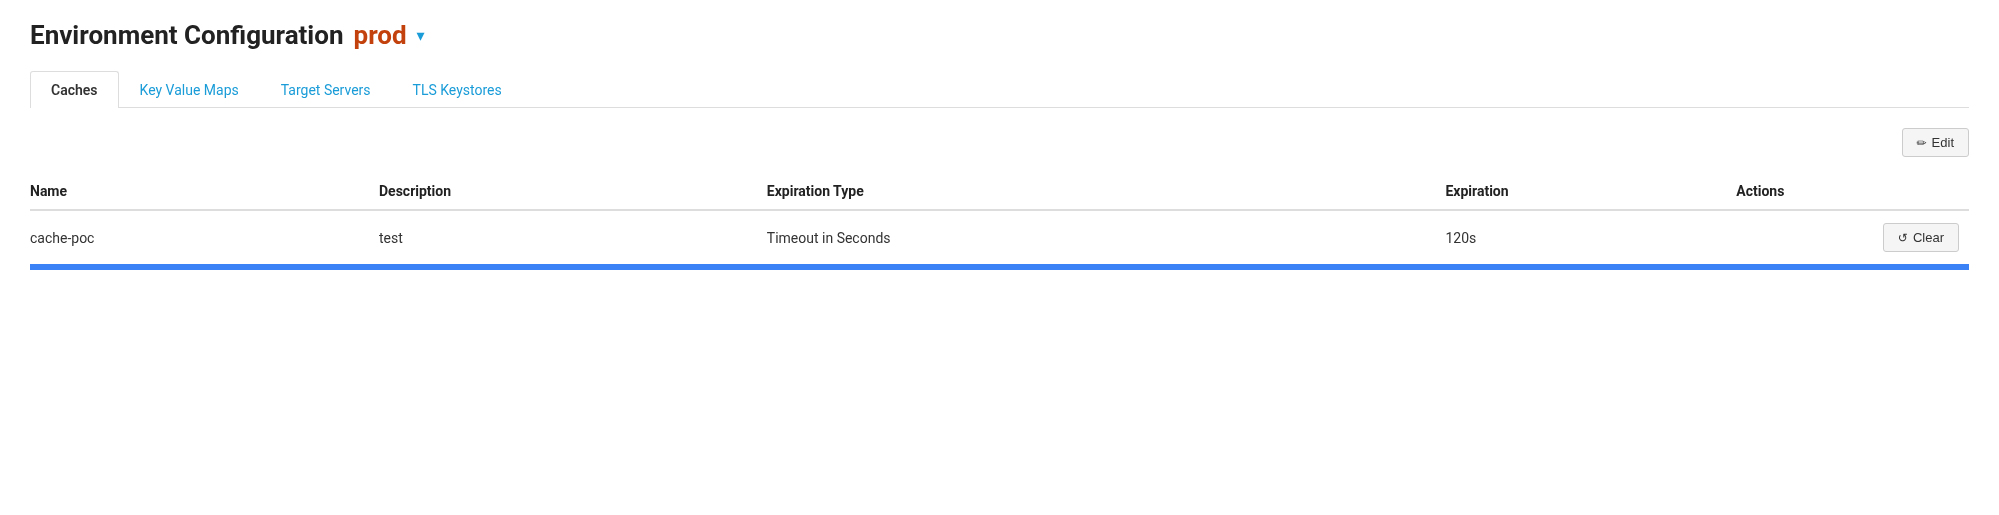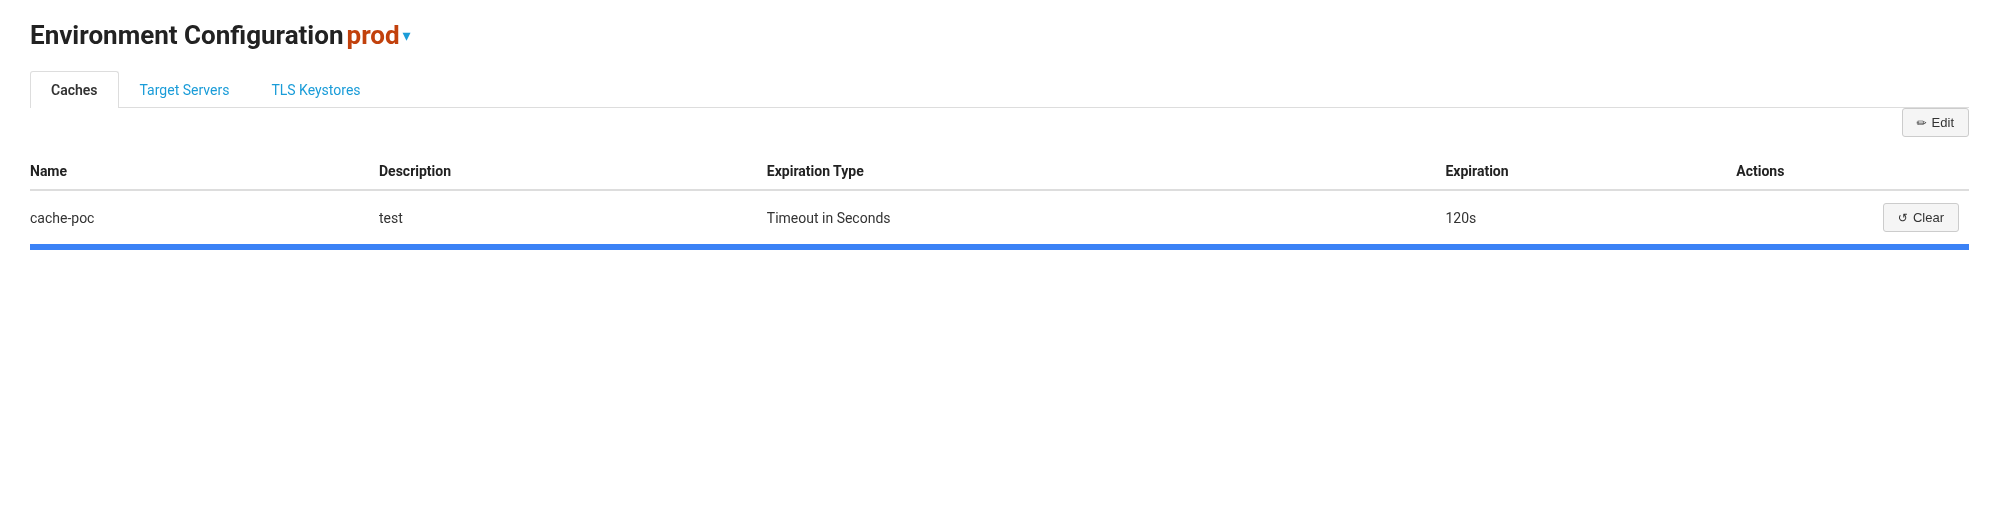--- a/index.html
+++ b/index.html
@@ -12,21 +12,21 @@
       font-family: -apple-system, BlinkMacSystemFont, "Segoe UI", Roboto, Helvetica, Arial, sans-serif;
       font-size: 14px;
       color: #333;
       background: #fff;
       padding: 20px 30px;
     }
 
     .page-header {
       display: flex;
       align-items: center;
-      gap: 3px;
+      gap: 10px;
       margin-bottom: 20px;
     }
 
     .page-title {
       font-size: 26px;
       font-weight: 700;
       color: #222;
     }
 
     .env-name {
@@ -37,20 +37,21 @@
     }
 
     .dropdown-arrow {
       color: #1a9cd8;
       font-size: 16px;
       cursor: pointer;
     }
 
     .tabs-container {
       border-bottom: 1px solid #ddd;
+      margin-bottom: 20px;
     }
 
     .tabs {
       display: flex;
       gap: 0;
       list-style: none;
     }
 
     .tab-item {
       padding: 10px 20px;
@@ -138,20 +139,21 @@
 
 <div class="page-header">
   <span class="page-title">Environment Configuration</span>
   <span class="env-name">prod</span>
   <span class="dropdown-arrow">▾</span>
 </div>
 
 <div class="tabs-container">
   <ul class="tabs">
     <li class="tab-item active">Caches</li>
+    <li class="tab-item">Key Value Maps</li>
     <li class="tab-item">Target Servers</li>
     <li class="tab-item">TLS Keystores</li>
   </ul>
 </div>
 
 <div class="toolbar">
   <button class="btn">
     <span class="btn-icon">✏</span>
     <span>Edit</span>
   </button>

